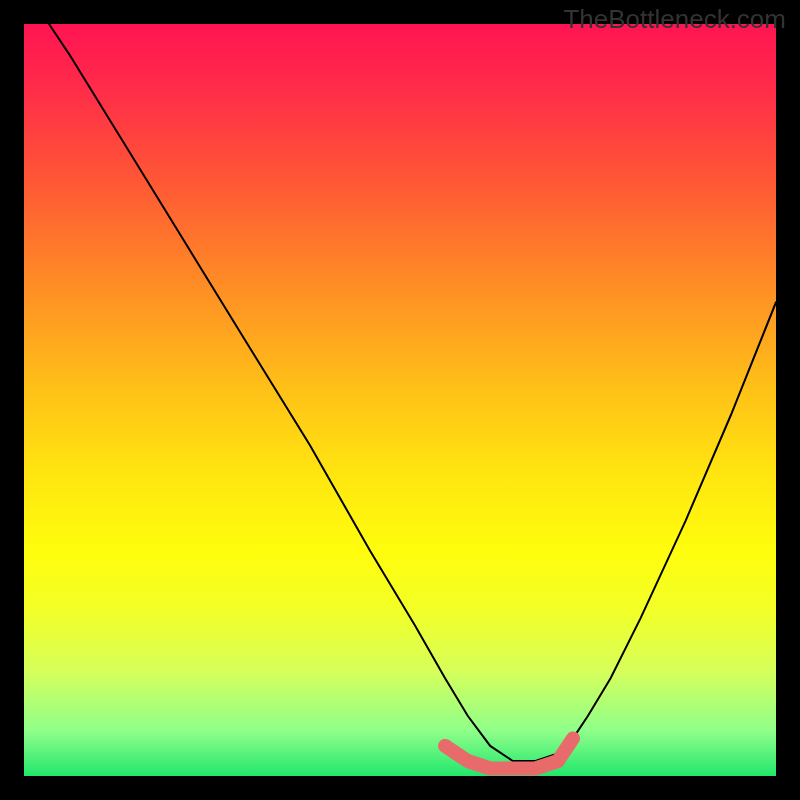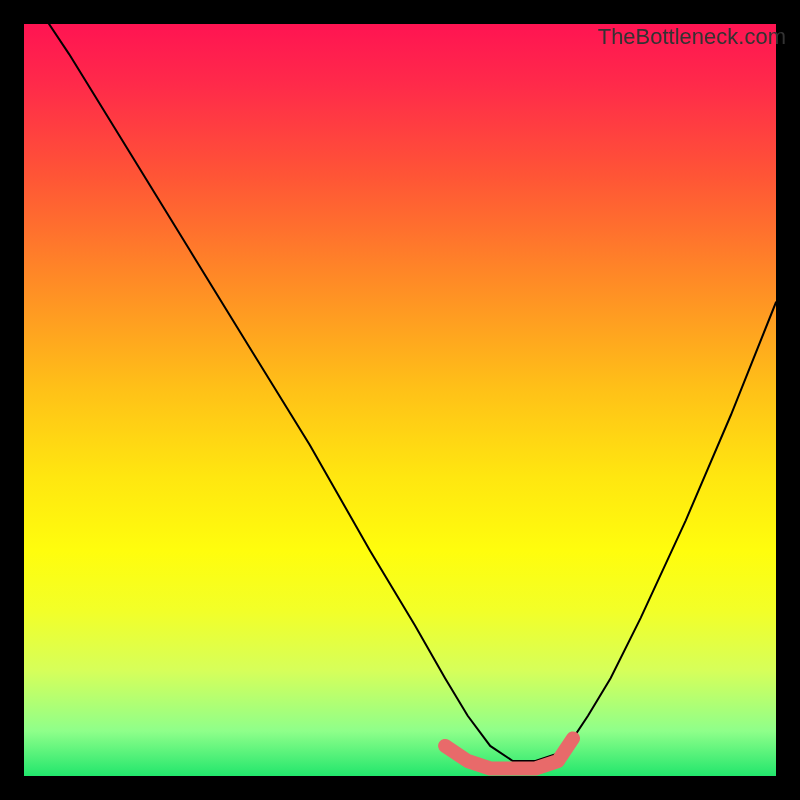--- a/index.html
+++ b/index.html
@@ -9,24 +9,23 @@
     background: #000;
     position: relative;
     font-family: Arial, sans-serif;
     overflow: hidden;
   }
   .watermark {
     position: absolute;
     top: 4px;
     right: 14px;
     color: #333;
-    font-size: 22px;
+    font-size: 26px;
     font-weight: 500;
     z-index: 10;
-    margin-top: 20px;
   }
   .plot-area {
     position: absolute;
     left: 24px;
     top: 24px;
     width: 752px;
     height: 752px;
   }
   .gradient-bg {
     position: absolute;

